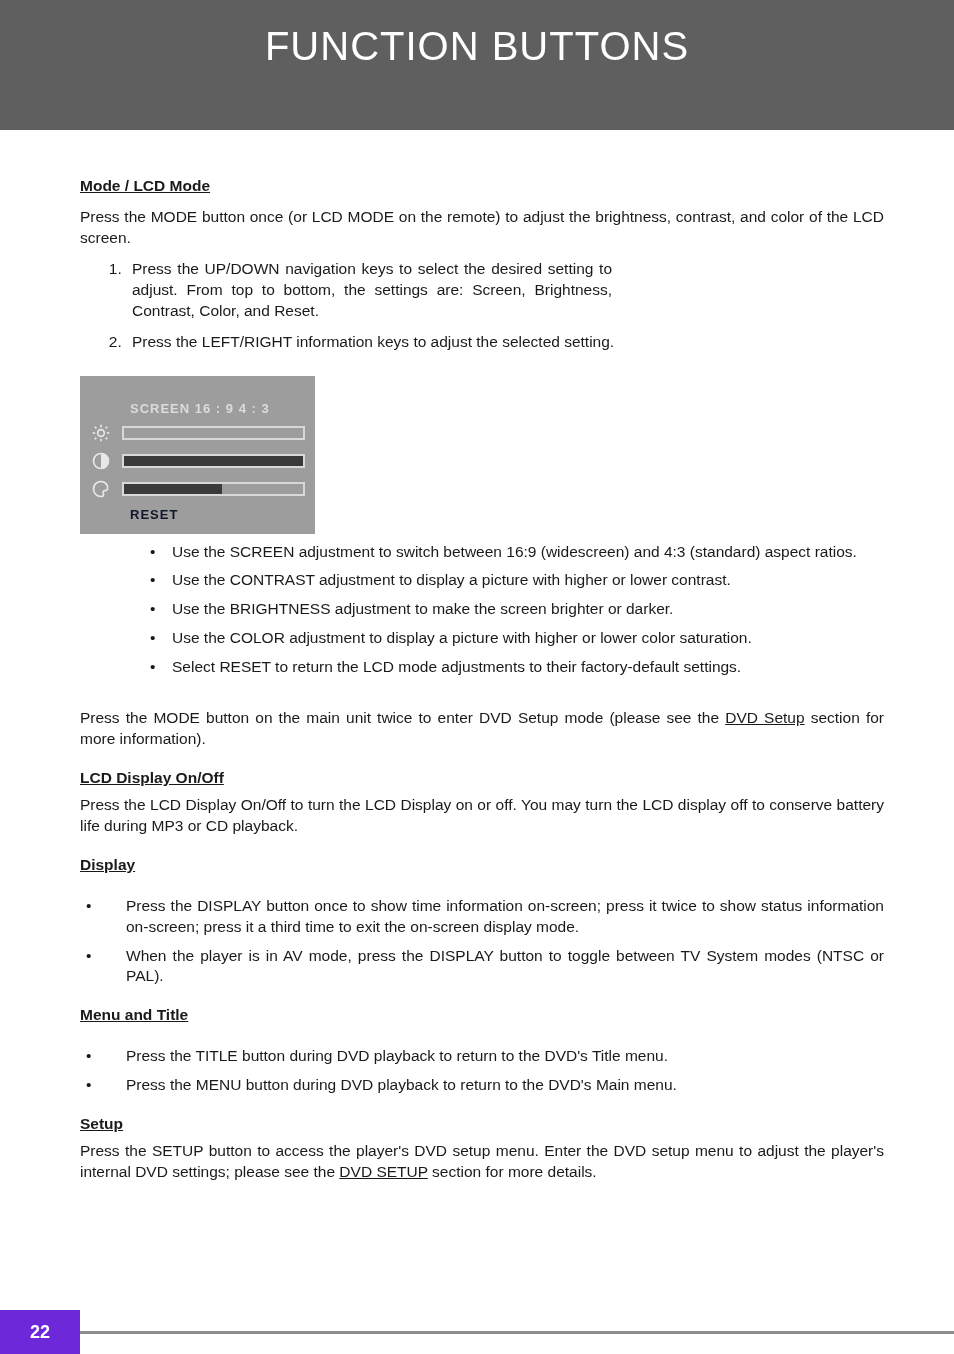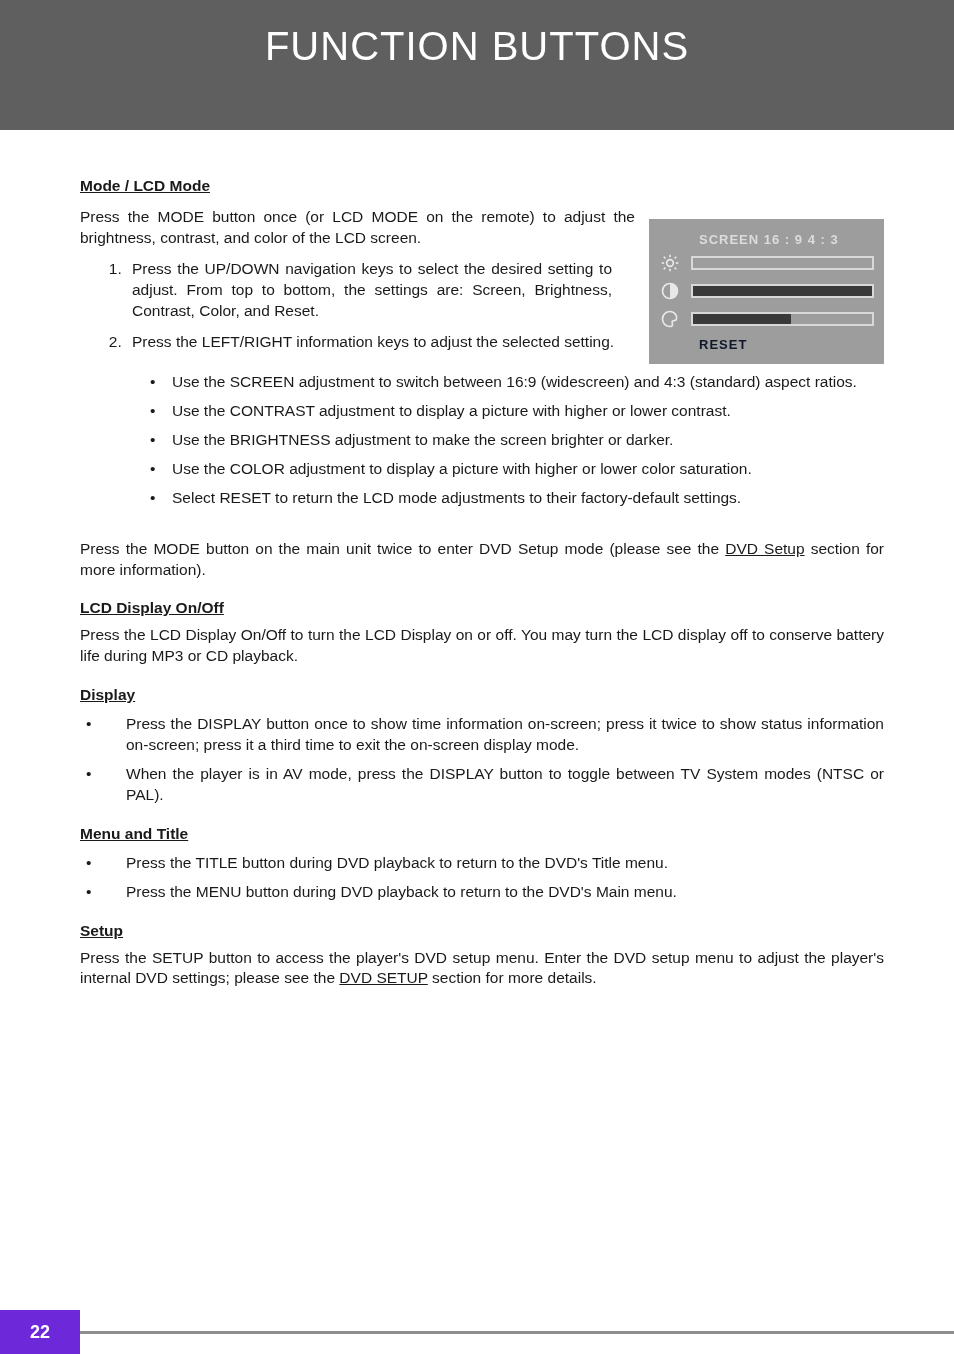--- a/index.html
+++ b/index.html
@@ -28,32 +28,32 @@
   .section-title {
     font-weight: 700;
     text-decoration: underline;
     margin-bottom: 6px;
     margin-top: 18px;
   }
   .intro-row {
     display: flex;
     gap: 14px;
     align-items: flex-start;
+    flex-direction: column;
   }
   .intro-text { flex: 1; text-align: justify; }
   .osd-box {
     width: 235px;
     background: #9d9d9d;
-    padding: 12px 10px 10px 10px;
+    padding: 24px 10px 10px 10px;
     color: #e8e8e8;
     font-family: Arial, sans-serif;
     font-size: 13px;
     font-weight: 700;
     letter-spacing: 1px;
-    margin-top: 16px;
   }
   .osd-top { text-align: left; padding-left: 40px; margin-bottom: 4px; color:#dcdcdc; }
   .osd-row {
     display: flex;
     align-items: center;
     gap: 10px;
     margin-bottom: 6px;
   }
   .osd-icon { width: 22px; height: 22px; display:flex; align-items:center; justify-content:center; }
   .osd-bar {
@@ -63,21 +63,21 @@
     background: #9d9d9d;
     position: relative;
   }
   .osd-fill { height:100%; background:#3a3a3a; }
   .osd-reset { padding-left: 40px; color:#0f172a; }
   ol.main-list { list-style: decimal; padding-left: 46px; margin-top: 10px; }
   ol.main-list > li { padding-left: 6px; margin-bottom: 10px; }
   ul.sub-list { list-style: none; padding-left: 70px; margin-top: 8px; }
   ul.sub-list li { position: relative; padding-left: 22px; margin-bottom: 8px; }
   ul.sub-list li::before { content: "•"; position: absolute; left: 0; }
-  ul.top-bullets { list-style: none; padding-left: 0; margin-top: 8px; }
+  ul.top-bullets { list-style: none; padding-left: 0; margin-top: 20px; }
   ul.top-bullets li { position: relative; padding-left: 46px; margin-bottom: 8px; text-align: justify; }
   ul.top-bullets li::before { content: "•"; position: absolute; left: 6px; }
   .para { text-align: justify; margin-top: 4px; }
   .u { text-decoration: underline; }
   .footer {
     position: absolute;
     left: 0;
     bottom: 0;
     width: 100%;
     height: 44px;

